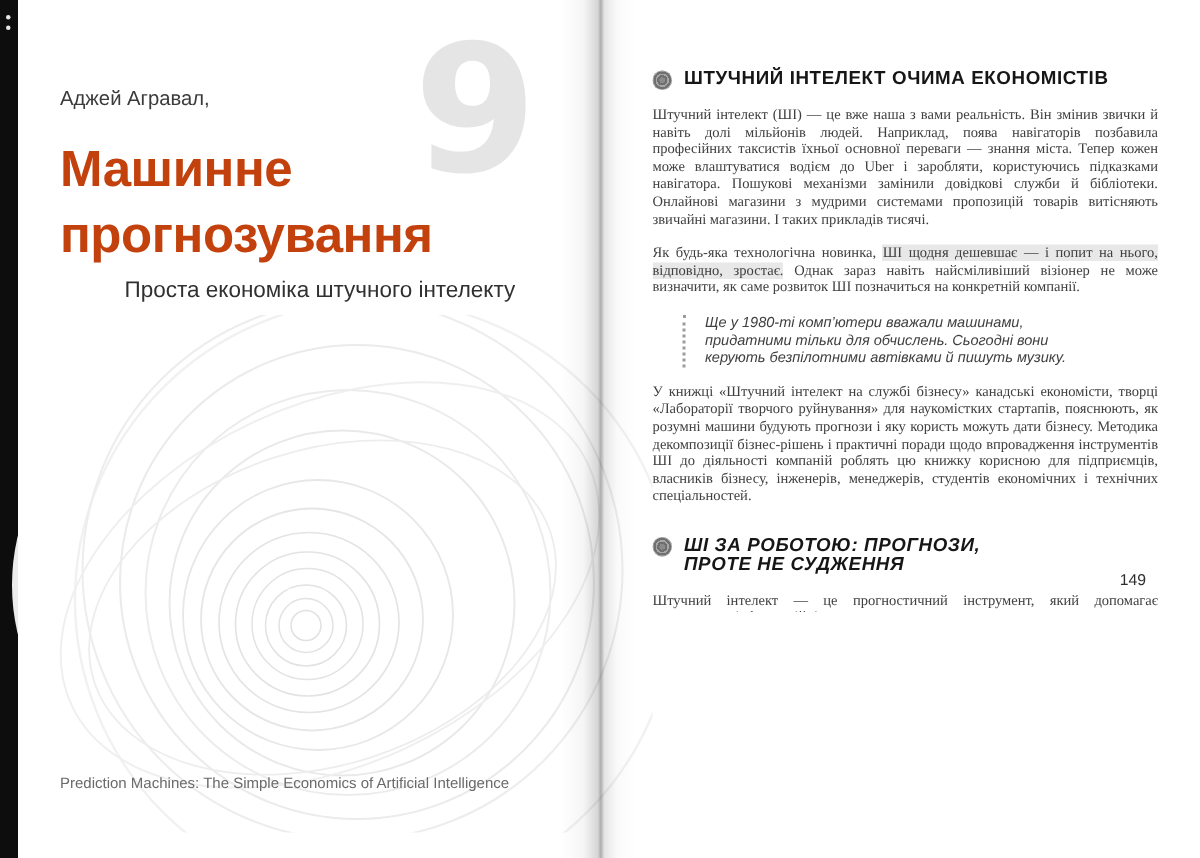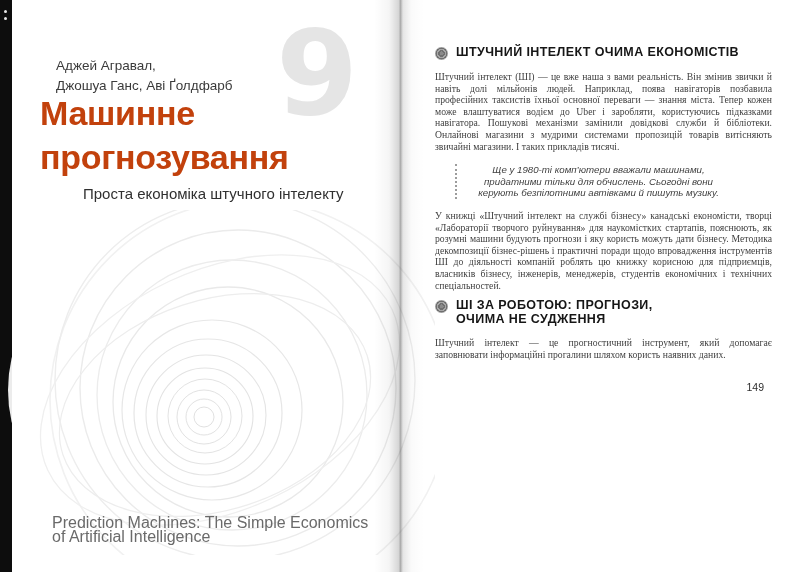--- a/index.html
+++ b/index.html
@@ -18,43 +18,43 @@
   
   .gutter { position:absolute; left:374px; top:0; width:50px; height:572px; z-index:3;
     background:linear-gradient(90deg, rgba(0,0,0,0) 0%, rgba(0,0,0,0.04) 30%,
       rgba(0,0,0,0.16) 49%, rgba(0,0,0,0.32) 53%, rgba(0,0,0,0.10) 58%,
       rgba(0,0,0,0.02) 75%, rgba(0,0,0,0) 100%); }
 
   
   .left-page { position:absolute; left:12px; top:0; width:388px; height:572px; z-index:4; }
   .chapter-number { position:absolute; top:14px; right:42px; font-size:118px; line-height:1;
     font-weight:700; color:#e5e5e5; font-family:"DejaVu Sans","Liberation Sans",sans-serif; }
-  .authors { position:absolute; left:28px; top:56px; font-size:13.5px; line-height:19.5px; color:#3b3b3b;margin-left:16px; }
+  .authors { position:absolute; left:28px; top:56px; font-size:13.5px; line-height:19.5px; color:#3b3b3b; }
   .book-title { position:absolute; left:28px; top:91px; width:305px; font-size:34px; line-height:44px;
     font-weight:700; color:#c2410c; letter-spacing:-0.3px; }
   .book-subtitle { position:absolute; left:28px; top:185px; font-size:15px; color:#303030;margin-left:43px; }
-  .caption { position:absolute; left:40px; top:516px; width:320px; font-size:16px; line-height:13.5px;
+  .caption { position:absolute; left:28px; top:516px; width:320px; font-size:10px; line-height:13.5px;
     color:#6a6a6a; z-index:5; }
 
   
   .right-page { position:absolute; left:435px; top:0; width:337px; height:408px; z-index:4;
     overflow:hidden; color:#3f3f3f; font-size:9.7px; line-height:11.6px; }
   .section-head { display:flex; align-items:flex-start; margin-top:0; color:#161616; }
   .section-head .bullet { flex:0 0 auto; width:13px; height:13px; border-radius:50%; margin:1px 8px 0 0;
     background:radial-gradient(circle at 50% 50%, #8a8a8a 0 2px, #6f6f6f 2px 3.5px,
       #a7a7a7 3.5px 4.5px, #707070 4.5px 5.8px, #9b9b9b 5.8px 6.5px, #6f6f6f 6.5px); }
   .section-head .head-text { font-size:12.5px; line-height:13.5px; font-weight:700; letter-spacing:0.4px;
     white-space:nowrap; }
   .section-head .head-text.wrap2 { white-space:normal; }
   .h1-block { margin-top:46px; }
-  .h2-block { margin-top:8px; }
+  .h2-block { margin-top:20px;font-style:italic; }
   .right-page p { text-align:justify; margin-top:11px;font-family:Liberation Serif, serif; }
   .hl { background:#e8e8e8; }
   .quote { margin:12px 45px 0 20px; padding-left:13px; border-left:2px dotted #9c9c9c;
-    font-style:italic; text-align:center; color:#3f3f3f; }
+    font-style:italic; text-align:left; color:#3f3f3f; }
   .page-number { position:absolute; right:8px; bottom:14px; font-size:10.5px; font-weight:400; color:#2e2e2e; }
 </style>
 </head>
 <body>
 
 <div class="stage">
 
   <div class="edge-strip">
     <span>
       <span class="edge-dot d1"></span>
@@ -81,49 +81,49 @@
     <circle cx="204" cy="207" r="18" fill="none" stroke="#e2e2e2" stroke-width="1"></circle>
     <circle cx="204" cy="207" r="10" fill="none" stroke="#e1e1e1" stroke-width="1"></circle>
   </svg>
 
   <div class="gutter"></div>
 
   <div class="left-page">
     <div class="chapter-number">9</div>
     <div class="authors">
       <div>Аджей Агравал,</div>
-      <div>Джошуа Ганс, Аві Ґолдфарб</div>
     </div>
     <div class="book-title">Машинне прогнозування</div>
     <div class="book-subtitle">Проста економіка штучного інтелекту</div>
     <div class="caption">
       <div>Prediction Machines: The Simple Economics of Artificial Intelligence</div>
     </div>
   </div>
 
   <div class="right-page">
 
     <div class="section-head h1-block">
       <span class="bullet"></span>
       <span class="head-text">ШТУЧНИЙ ІНТЕЛЕКТ ОЧИМА ЕКОНОМІСТІВ</span>
     </div>
 
     <p>Штучний інтелект (ШІ) — це вже наша з вами реальність. Він змінив звички й навіть долі мільйонів людей. Наприклад, поява навігаторів позбавила професійних таксистів їхньої основної переваги — знання міста. Тепер кожен може влаштуватися водієм до Uber і заробляти, користуючись підказками навігатора. Пошукові механізми замінили довідкові служби й бібліотеки. Онлайнові магазини з мудрими системами пропозицій товарів витісняють звичайні магазини. І таких прикладів тисячі.</p>
 
+    <p><span>Як будь-яка технологічна новинка, </span><span class="hl">ШІ щодня дешевшає — і попит на нього, відповідно, зростає.</span><span> Однак зараз навіть найсміливіший візіонер не може визначити, як саме розвиток ШІ позначиться на конкретній компанії.</span></p>
 
     <div class="quote">Ще у 1980-ті комп’ютери вважали машинами, придатними тільки для обчислень. Сьогодні вони керують безпілотними автівками й пишуть музику.</div>
 
 
     <p>У книжці «Штучний інтелект на службі бізнесу» канадські економісти, творці «Лабораторії творчого руйнування» для наукомістких стартапів, пояснюють, як розумні машини будують прогнози і яку користь можуть дати бізнесу. Методика декомпозиції бізнес-рішень і практичні поради щодо впровадження інструментів ШІ до діяльності компаній роблять цю книжку корисною для підприємців, власників бізнесу, інженерів, менеджерів, студентів економічних і технічних спеціальностей.</p>
 
     <div class="section-head h2-block">
       <span class="bullet"></span>
       <span class="head-text wrap2">
         <div>ШІ ЗА РОБОТОЮ: ПРОГНОЗИ,</div>
-        <div>ОЧИМА НЕ СУДЖЕННЯ</div>
+        <div>ПРОТЕ НЕ СУДЖЕННЯ</div>
       </span>
     </div>
 
     <p>Штучний інтелект — це прогностичний інструмент, який допомагає заповнювати інформаційні прогалини шляхом користь наявних даних.</p>
 
     <div class="page-number">149</div>
   </div>
 
 </div>
 

